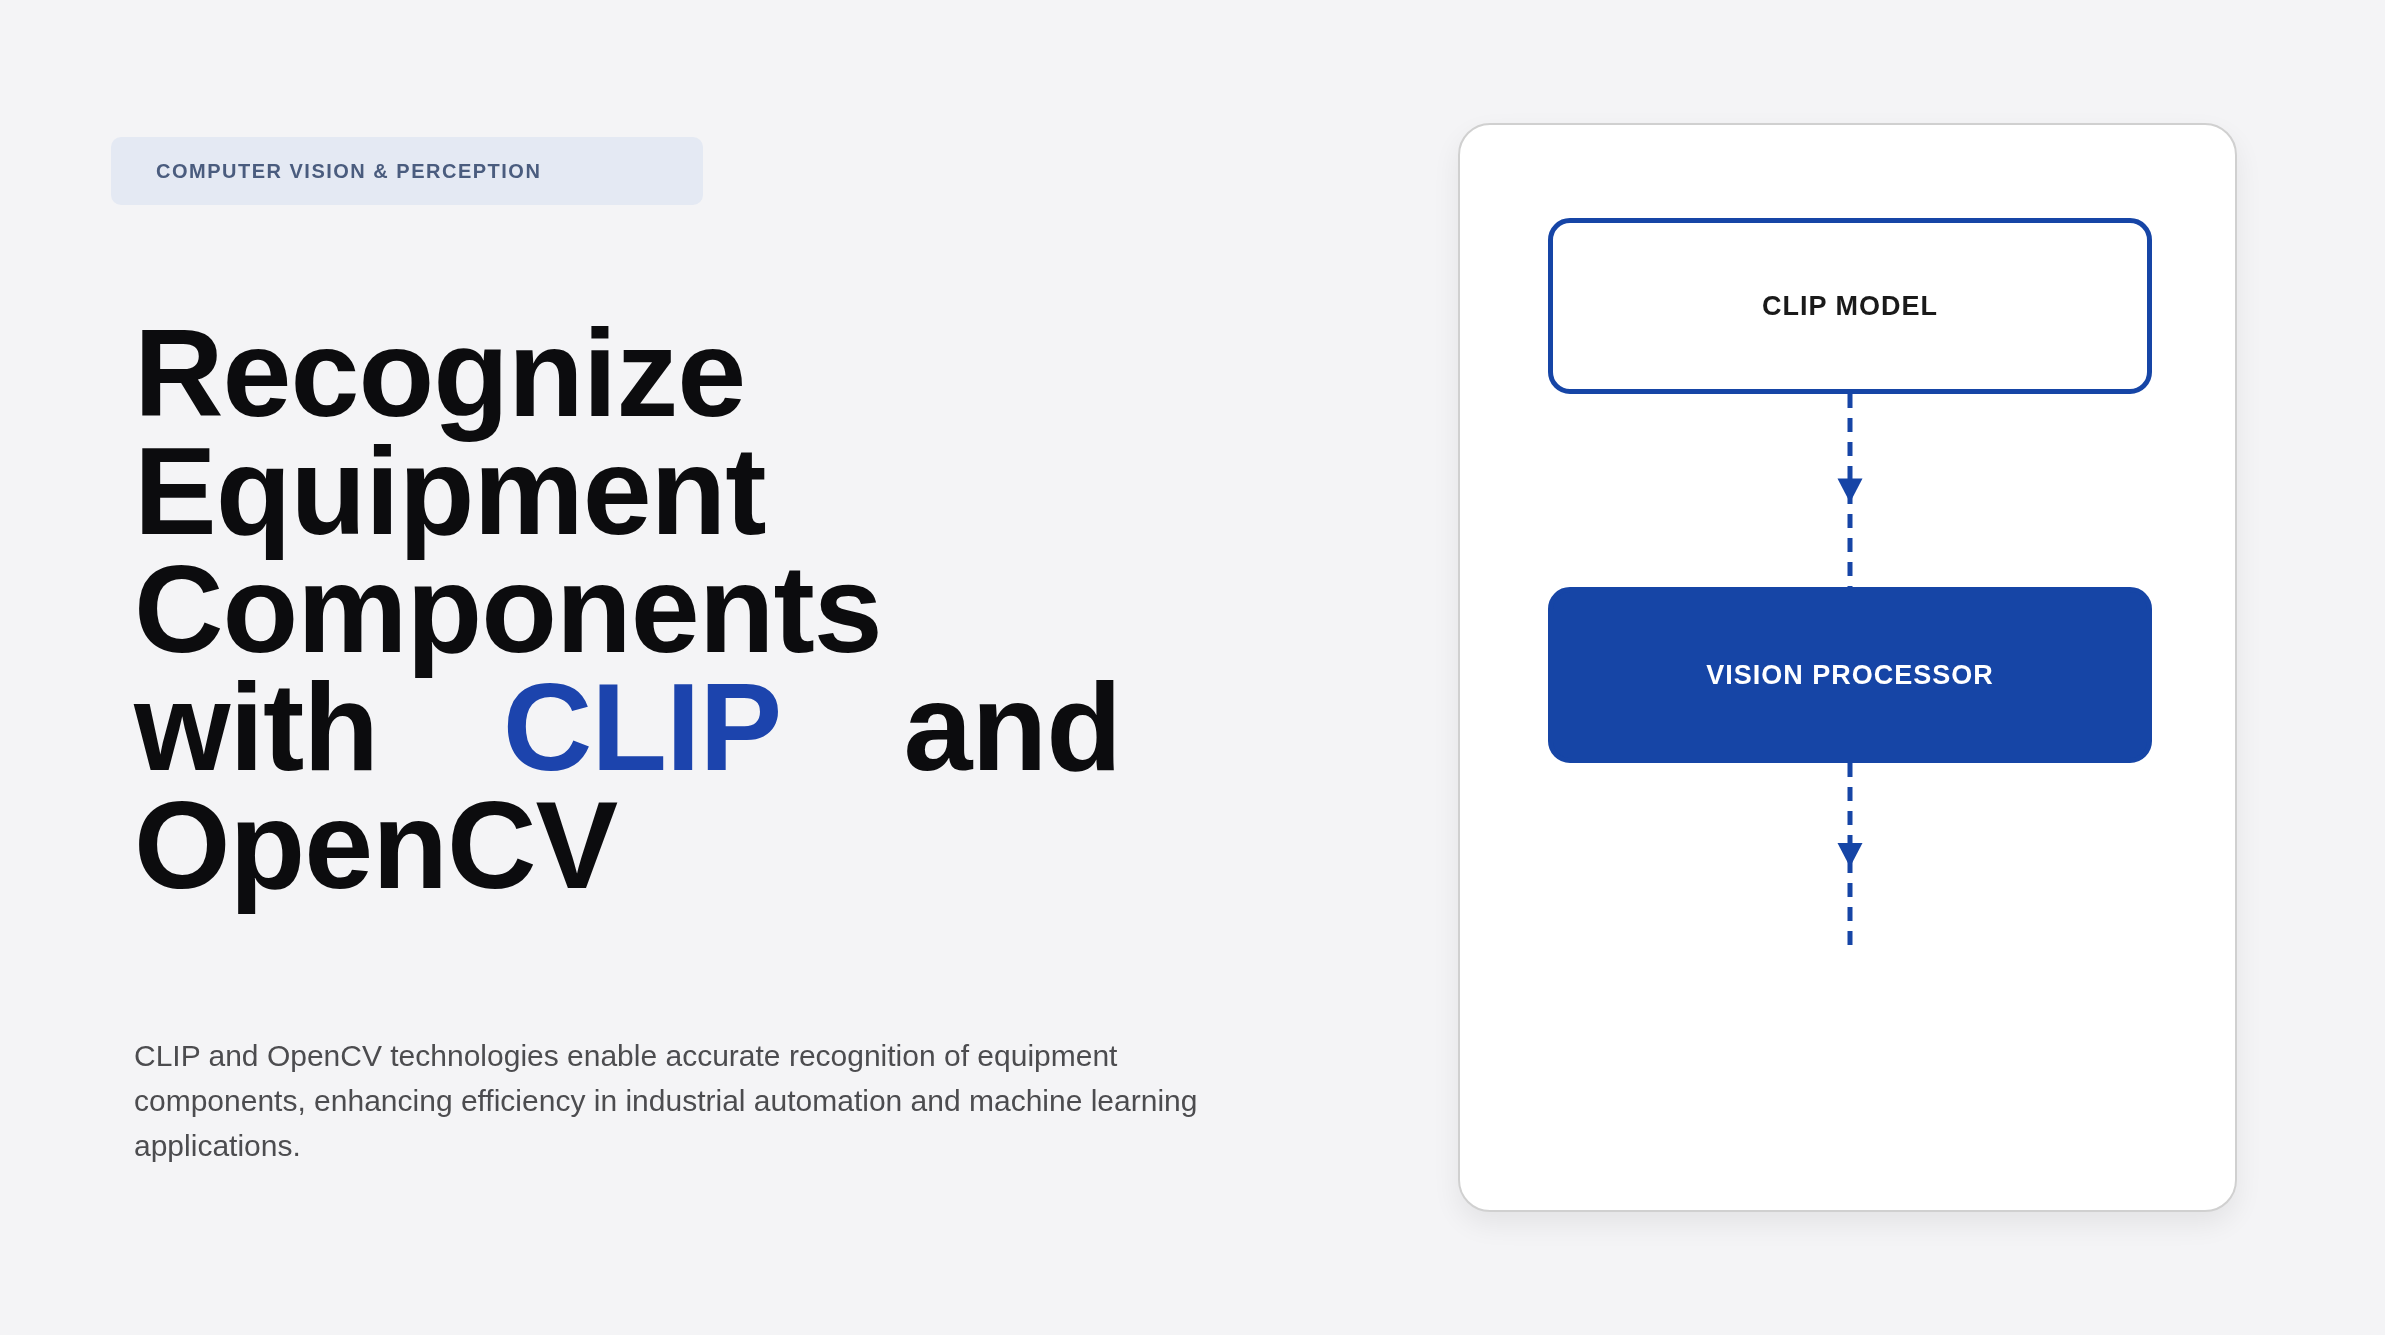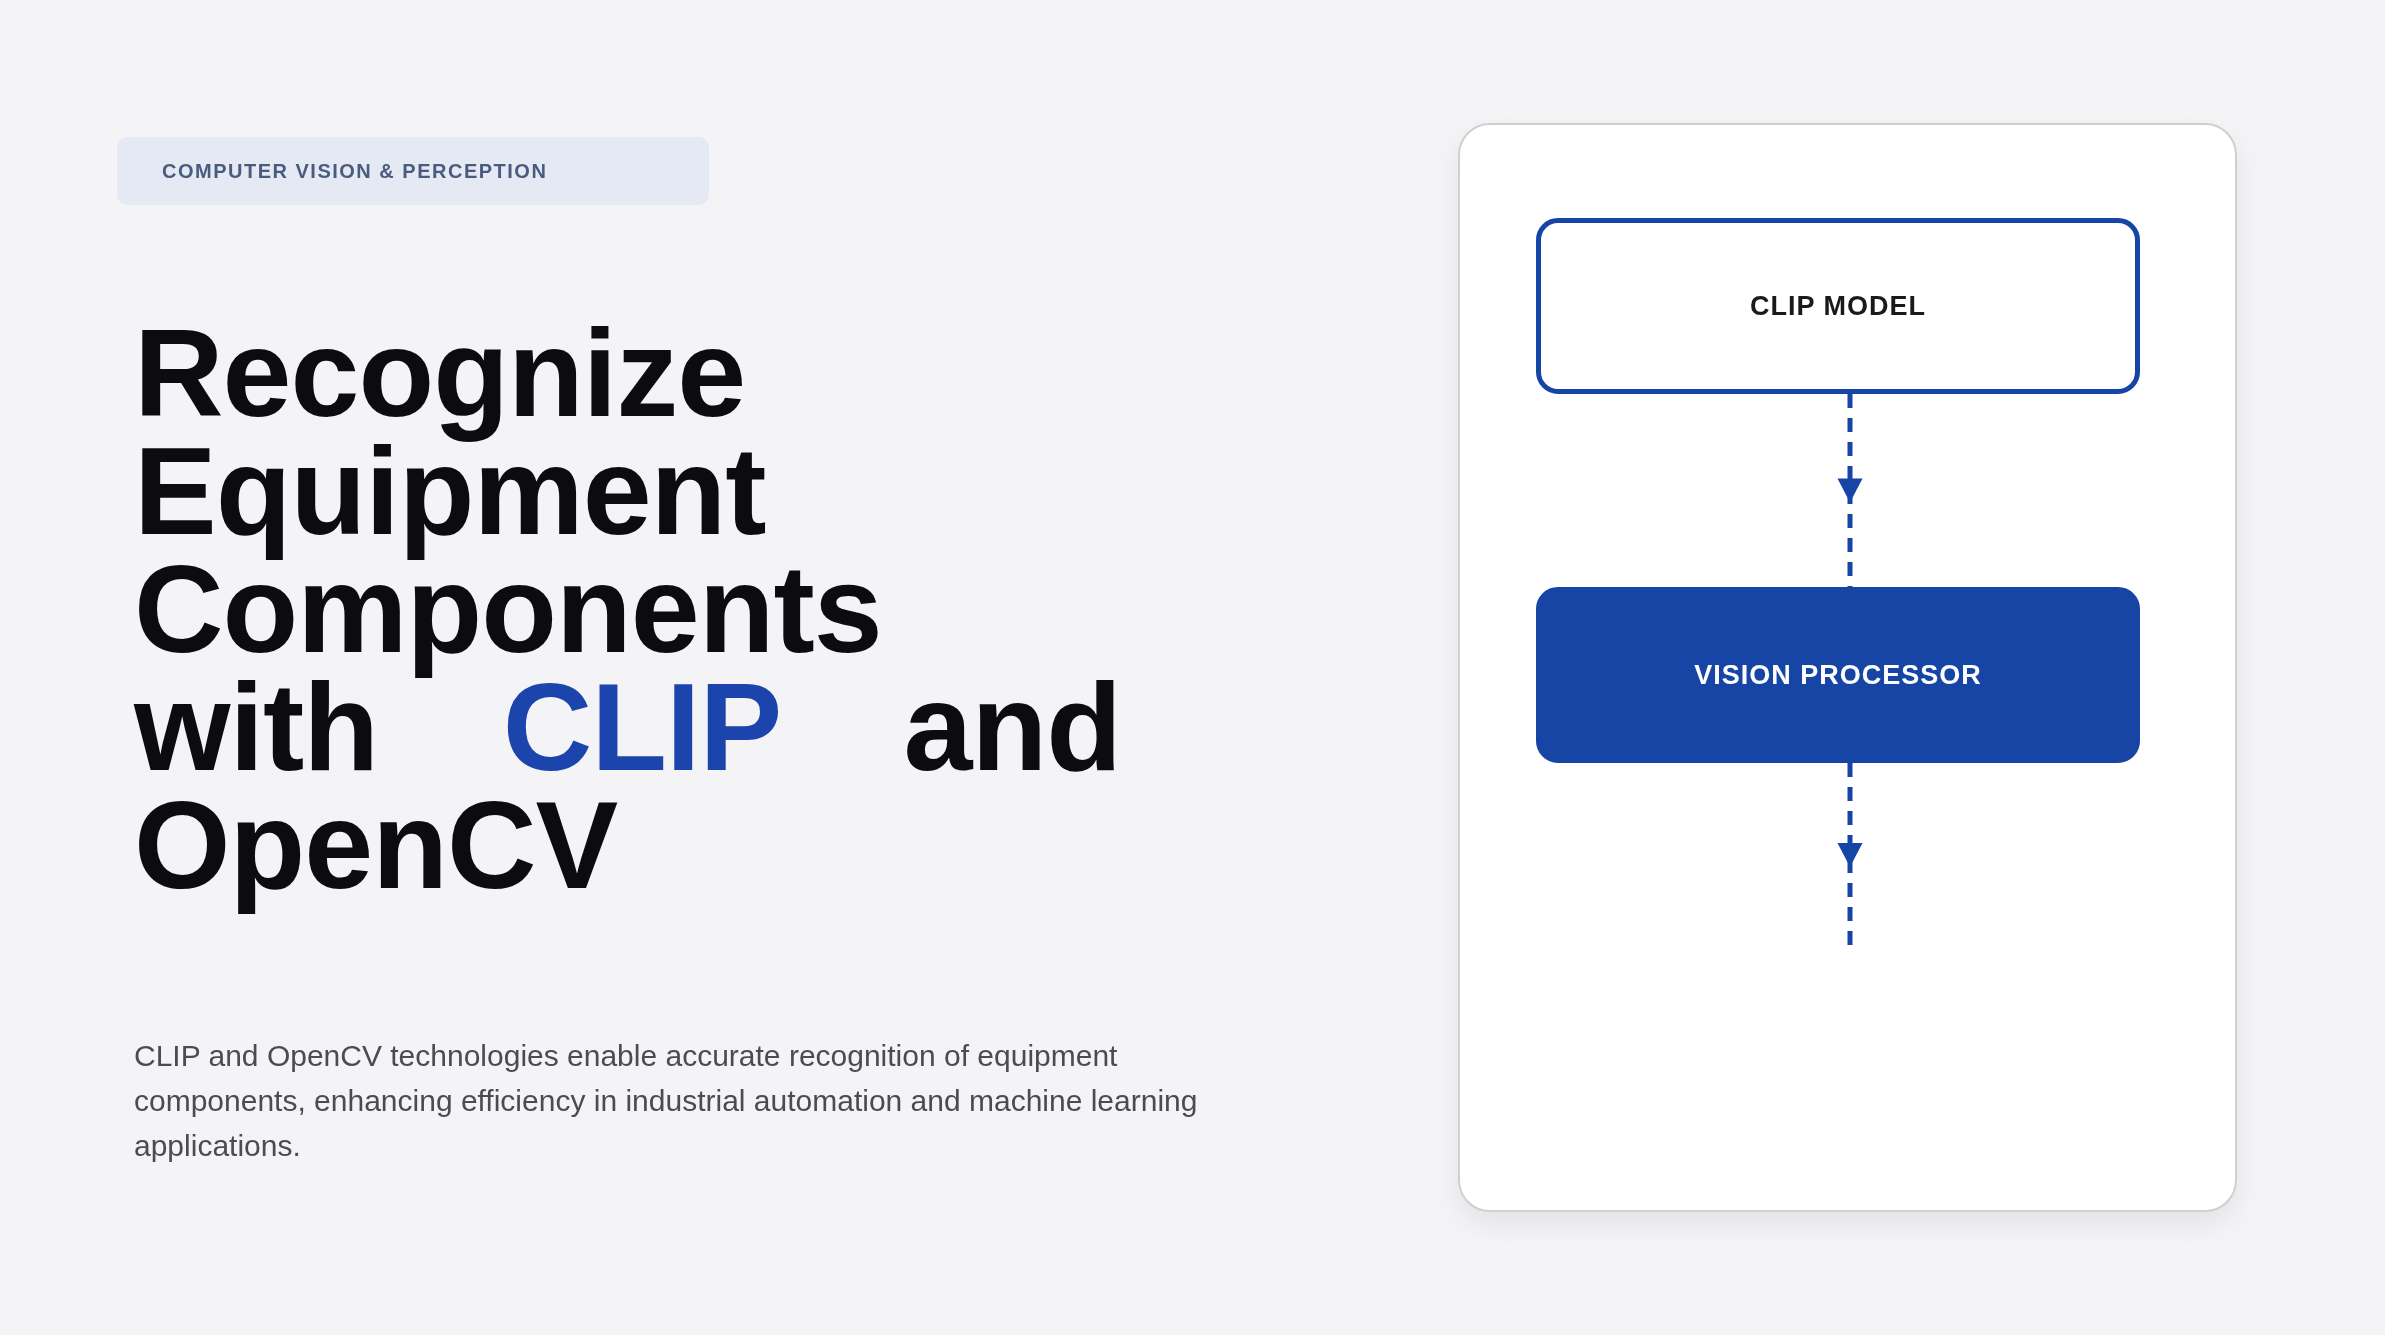--- a/index.html
+++ b/index.html
@@ -18,21 +18,20 @@
     width: 592px; height: 68px;
     padding-left: 45px;
     border-radius: 10px;
     background: #e4e9f3;
     color: #4a5c7e;
     font-size: 20px;
     font-weight: 700;
     letter-spacing: 1.5px;
     line-height: 68px;
     white-space: nowrap;
-    margin-left: 6px;
   }
   h1.hero-title {
     position: absolute;
     left: 134px; top: 314px;
     width: 987px;
     font-size: 124px;
     line-height: 118px;
     font-weight: 700;
     color: #0c0c0e;
     text-align: justify;
@@ -55,21 +54,21 @@
     position: absolute;
     left: 1458px; top: 123px;
     width: 779px; height: 1089px;
     background: #ffffff;
     border: 2px solid #d0d0d0;
     border-radius: 32px;
     box-shadow: 0 12px 28px rgba(0,0,0,0.07);
   }
   .node {
     position: absolute;
-    left: 76px;
+    left: 88px;
     width: 604px; height: 176px;
     border-radius: 22px;
     display: flex;
     align-items: center;
     justify-content: center;
     font-size: 27px;
     font-weight: 700;
     letter-spacing: 1px;
     white-space: nowrap;
   }

